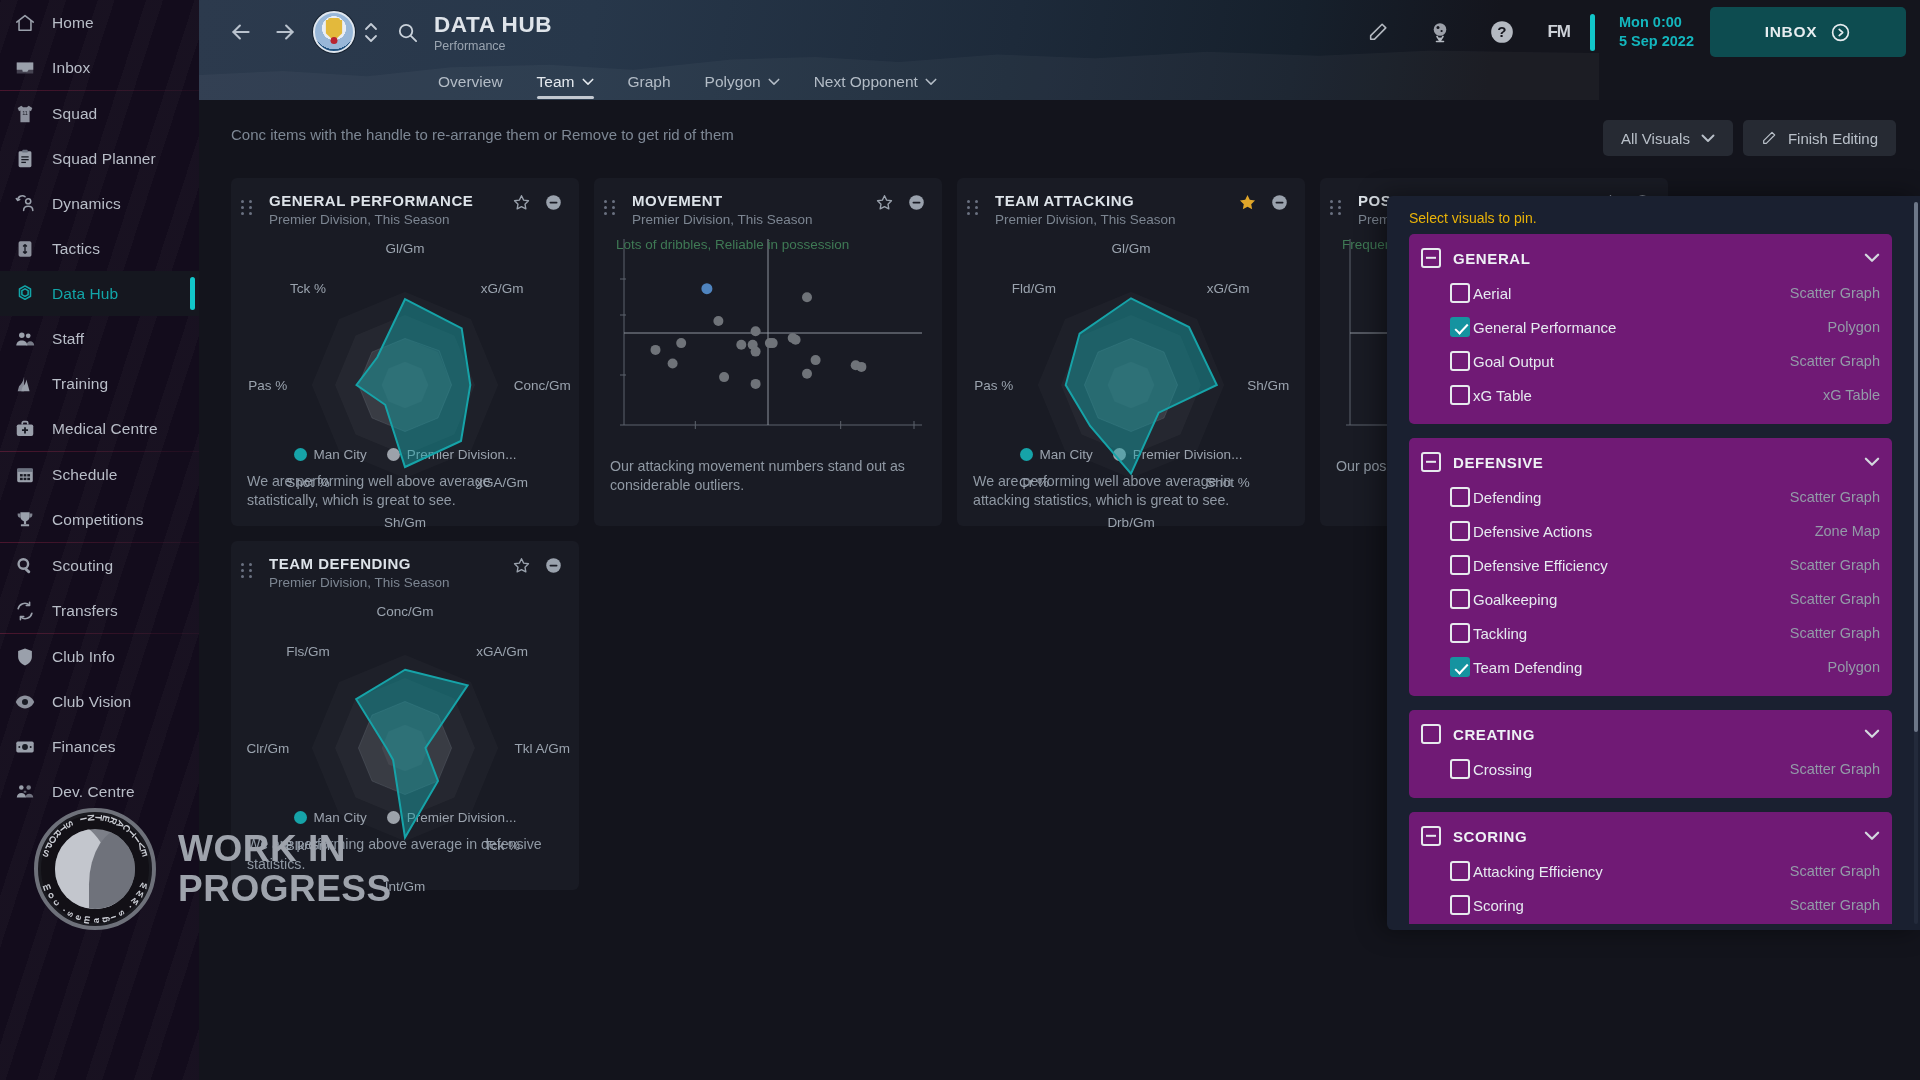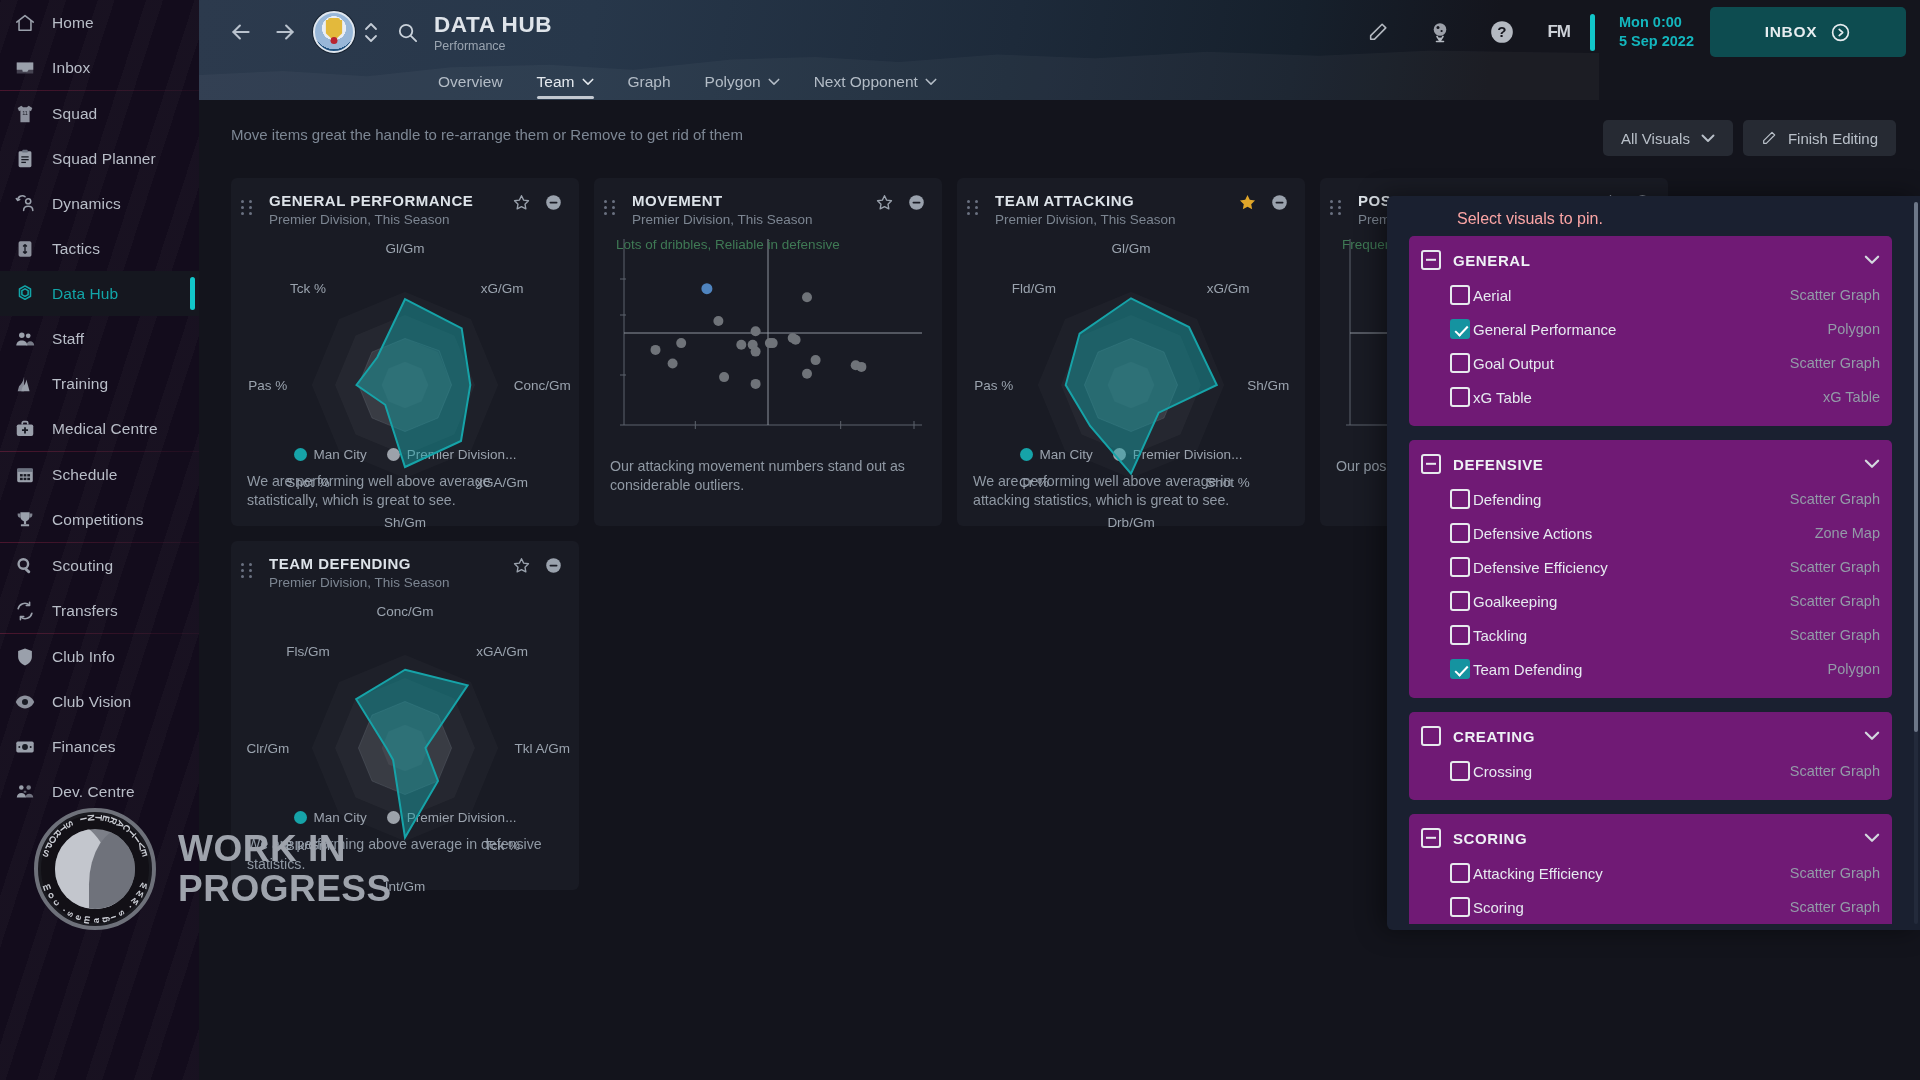--- a/index.html
+++ b/index.html
@@ -193,21 +193,21 @@
   .scat-note{ position:absolute; left:6px; top:2px; font-size:13.5px; color:#3f7a55; z-index:2; }
 
   
   .panel{
     position:absolute; right:0; top:196px; width:533px; bottom:150px;
     background:#1a2030; border-radius:6px 0 0 6px;
     z-index:8; padding:14px 12px 6px 22px;
     box-shadow:-6px 0 26px rgba(0,0,0,.45);
     display:flex; flex-direction:column;
   }
-  .panel-hint{ font-size:16px; color:#fca5a5; padding-bottom:8px;margin-left:48px; }
+  .panel-hint{ font-size:14px; color:#eab308; padding-bottom:8px; }
   .panel-scroll{ flex:1; overflow:hidden; position:relative; padding-right:16px; }
   .sec{ background:#701a75; border-radius:5px; margin-bottom:14px; padding:6px 12px 12px 12px; }
   .sec-head{ display:flex; align-items:center; height:36px; gap:12px; cursor:pointer; }
   .sec-title{ font-size:15px; font-weight:bold; color:#eef1f5; letter-spacing:.6px; flex:1; }
   .chev{ color:#d3d8de; display:flex; }
   .cb{
     width:20px;height:20px;border:2px solid #e7eaee;border-radius:3px;
     background:transparent; flex:0 0 20px; cursor:pointer; position:relative;
   }
   .cb.minus:after{
@@ -589,21 +589,21 @@
         <div class="tab">
           <span>Next Opponent</span>
           <svg width="12" height="8" viewBox="0 0 14 9" fill="none" stroke="currentColor" stroke-width="1.8" stroke-linecap="round" stroke-linejoin="round">
             <path d="M1.5 1.5L7 7l5.5-5.5"></path>
           </svg>
         </div>
       </div>
   </div>
 
   <div class="main">
-    <div class="hint">Move items great the handle to re-arrange them or Remove to get rid of them</div>
+    <div class="hint">Conc items with the handle to re-arrange them or Remove to get rid of them</div>
 
     <div class="toolbar">
       <div class="pill">
         <span>All Visuals</span>
         <svg width="14" height="9" viewBox="0 0 14 9" fill="none" stroke="currentColor" stroke-width="1.9" stroke-linecap="round" stroke-linejoin="round">
             <path d="M1.5 1.5L7 7l5.5-5.5"></path>
           </svg>
       </div>
       <div class="pill">
         <svg width="16" height="16" viewBox="0 0 24 24" fill="none" stroke="currentColor" stroke-width="1.8" stroke-linecap="round" stroke-linejoin="round">
@@ -687,21 +687,21 @@
                 </svg>
               </span>
               <span class="minus">
                 <svg width="19" height="19" viewBox="0 0 24 24">
                   <circle cx="12" cy="12" r="9.2" fill="#9aa2ad"></circle>
                   <rect x="7" y="10.9" width="10" height="2.3" rx="1" fill="#191b24"></rect>
                 </svg>
               </span>
             </div>
           </div>
-          <div class="scatter-wrap"><div class="scat-note">Lots of dribbles, Reliable in defensive</div><svg width="316" height="200" viewBox="0 0 316 200">
+          <div class="scatter-wrap"><div class="scat-note">Lots of dribbles, Reliable in possession</div><svg width="316" height="200" viewBox="0 0 316 200">
               <line x1="14" y1="4" x2="14" y2="190" stroke="#5d636c" stroke-width="1"></line>
               <line x1="10" y1="190" x2="312" y2="190" stroke="#5d636c" stroke-width="1"></line>
               <line x1="158" y1="4" x2="158" y2="190" stroke="#8d939c" stroke-width="1"></line>
               <line x1="14" y1="98" x2="312" y2="98" stroke="#8d939c" stroke-width="1"></line>
               <g stroke="#5d636c" stroke-width="1">
                 <line x1="10" y1="44" x2="16" y2="44"></line>
                 <line x1="10" y1="80" x2="16" y2="80"></line>
                 <line x1="10" y1="140" x2="16" y2="140"></line>
                 <line x1="85.32000000000001" y1="186" x2="85.32000000000001" y2="194"></line>
                 <line x1="230.68" y1="186" x2="230.68" y2="194"></line>

